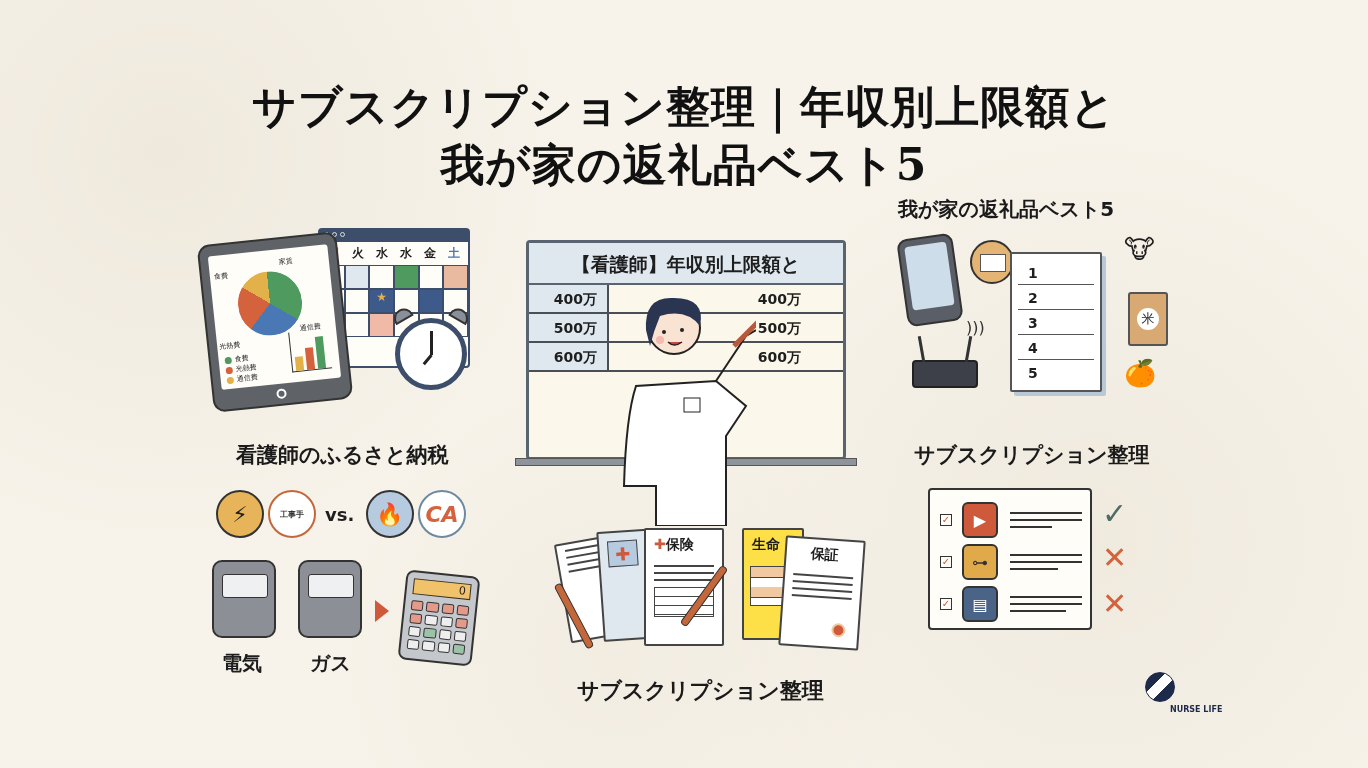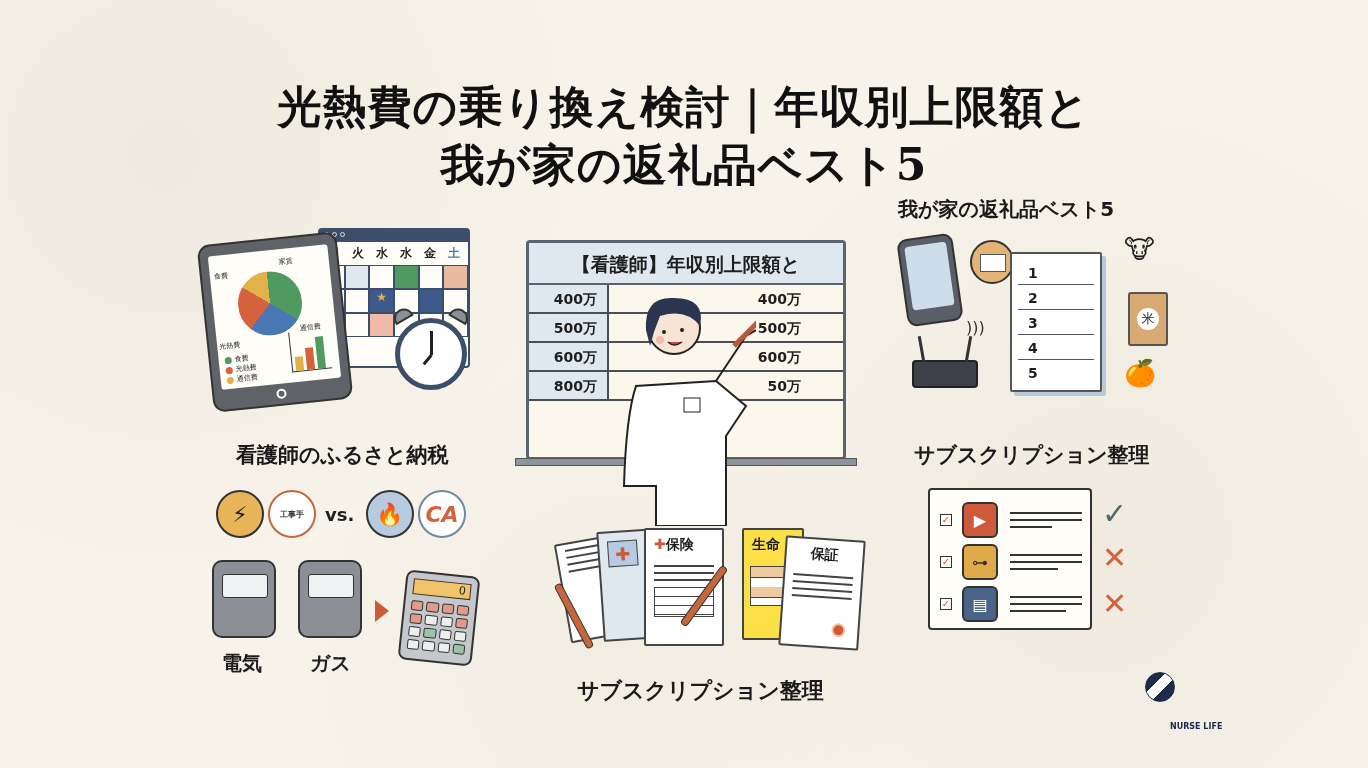--- a/index.html
+++ b/index.html
@@ -80,28 +80,28 @@
   .doc .dline { height: 2px; background: #444; margin: 5px 8px; }
   
   .subbox { position: absolute; left: 928px; top: 488px; width: 164px; height: 142px; background: #fffdf8; border: 2px solid #333; border-radius: 4px; }
   .sub-row { position: absolute; left: 0; width: 164px; height: 36px; }
   .sub-row .cb { position: absolute; left: 10px; top: 12px; width: 12px; height: 12px; border: 1.5px solid #333; font-size: 10px; line-height: 10px; color: #c45a3a; text-align: center; }
   .sub-row .app { position: absolute; left: 32px; top: 0; width: 36px; height: 36px; border-radius: 6px; border: 2px solid #333; color: #fff; display: flex; align-items: center; justify-content: center; font-size: 16px; }
   .sub-row .ln { position: absolute; left: 80px; height: 2px; background: #333; }
   .verdict { position: absolute; font-size: 30px; font-weight: bold; }
   .logo { position: absolute; left: 1138px; top: 672px; width: 44px; text-align: center; }
   .logo .mark { width: 30px; height: 30px; margin: 0 auto; border-radius: 50%; background: linear-gradient(135deg,#1e2a4a 0 35%, #fff 35% 60%, #1e2a4a 60%); border: 1px solid #1e2a4a; }
-  .logo .txt { font-size: 8px; font-weight: bold; color: #1e2a4a; margin-top: 20px; white-space: nowrap; padding-left: 32px; }
+  .logo .txt { font-size: 8px; font-weight: bold; color: #1e2a4a; margin-top: 3px; white-space: nowrap; padding-left: 32px; }
 </style>
 </head>
 <body>
 
 <div class="bg-speck"></div>
 
-<h1 class="title l1">光熱費の乗り換え検討｜年収別上限額と</h1>
+<h1 class="title l1">サブスクリプション整理｜年収別上限額と</h1>
 <h1 class="title l2">我が家の返礼品ベスト5</h1>
 
 <div class="calendar">
   <div class="bar">
       <span></span>
       <span></span>
       <span></span>
     </div>
   <div class="cal-days">
     <span style="color:#d4623d">日</span>
@@ -207,24 +207,20 @@
       <span class="c1">400万</span>
       <span class="c2">400万</span>
     </div>
   <div class="board-row">
       <span class="c1">500万</span>
       <span class="c2">500万</span>
     </div>
   <div class="board-row">
       <span class="c1">600万</span>
       <span class="c2">600万</span>
-    </div>
-  <div class="board-row">
-      <span class="c1">800万</span>
-      <span class="c2">50万</span>
     </div>
 </div>
 <div class="board-tray"></div>
 
 <svg class="nurse" viewBox="0 0 140 240">
   <path d="M20 100 Q10 130 8 200 L40 200 L40 240 L110 240 L110 150 L130 120 L100 95 Z" fill="#fff" stroke="#222" stroke-width="2"></path>
   <circle cx="58" cy="42" r="26" fill="#f9e3d2" stroke="#222" stroke-width="2"></circle>
   <path d="M30 44 Q28 10 58 12 Q90 12 84 40 Q70 22 44 30 Q38 44 34 60 Z" fill="#2a3552"></path>
   <circle cx="48" cy="46" r="2" fill="#222"></circle>
     <circle cx="66" cy="44" r="2" fill="#222"></circle>

